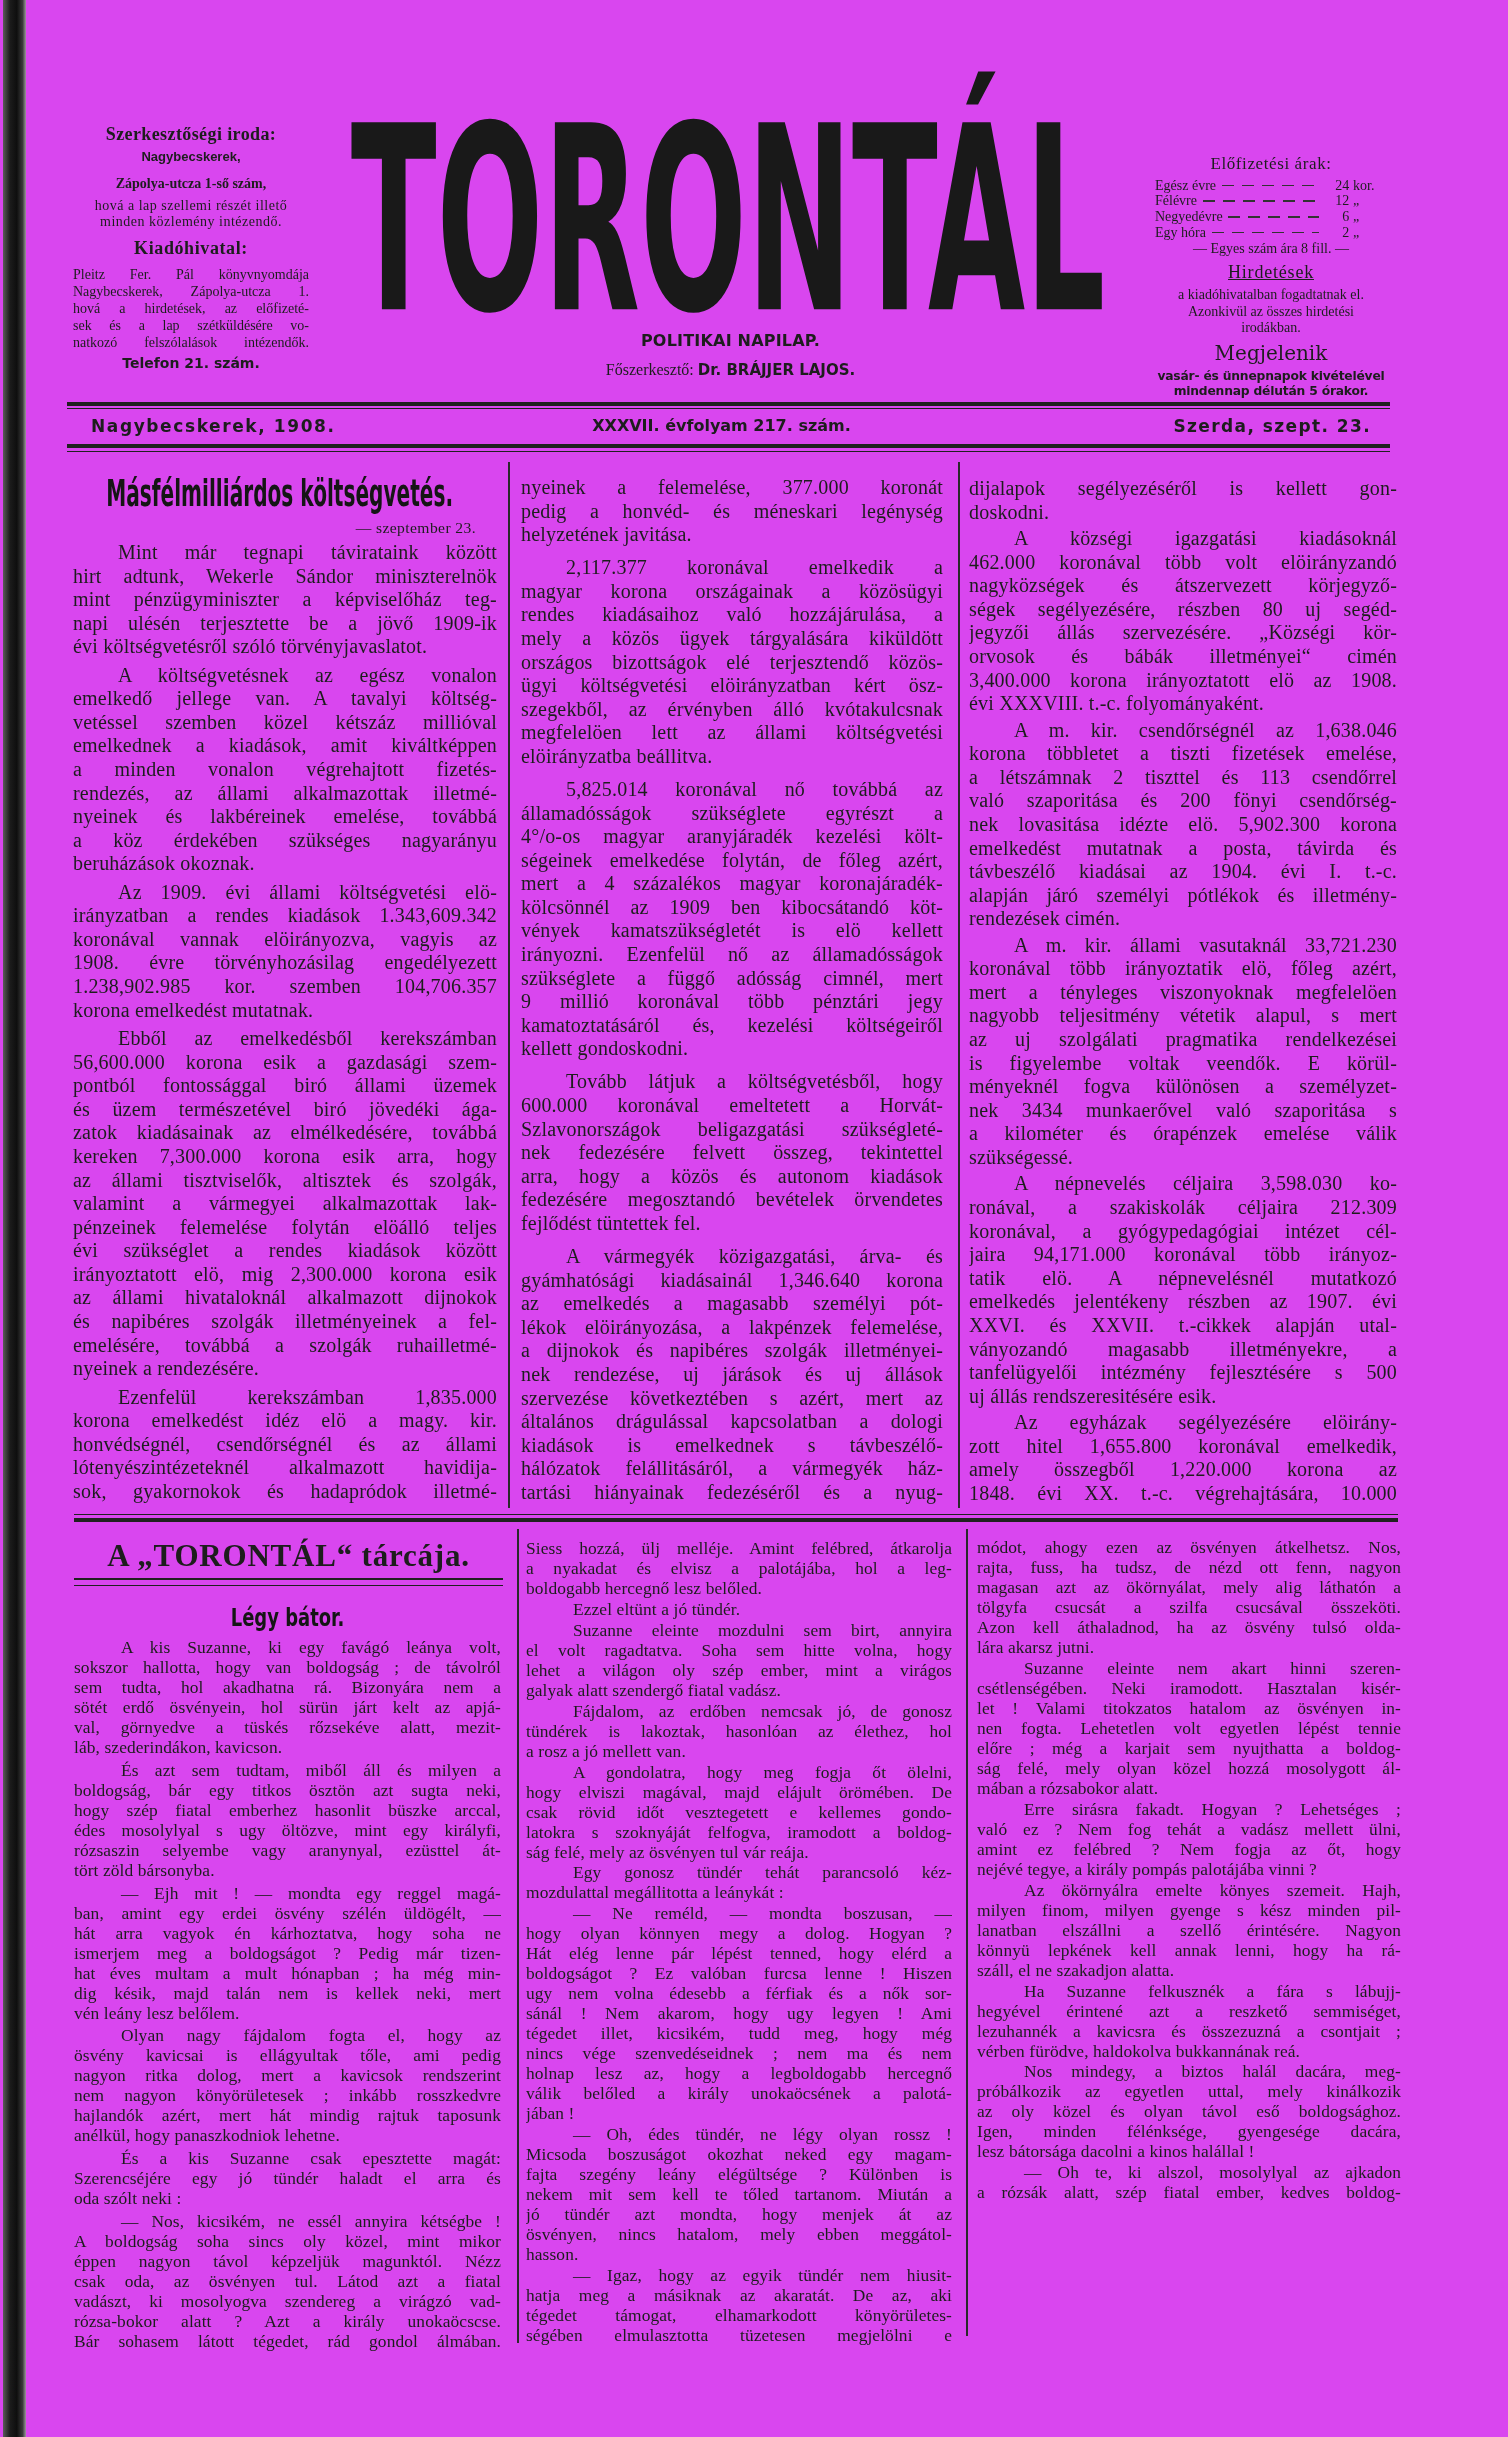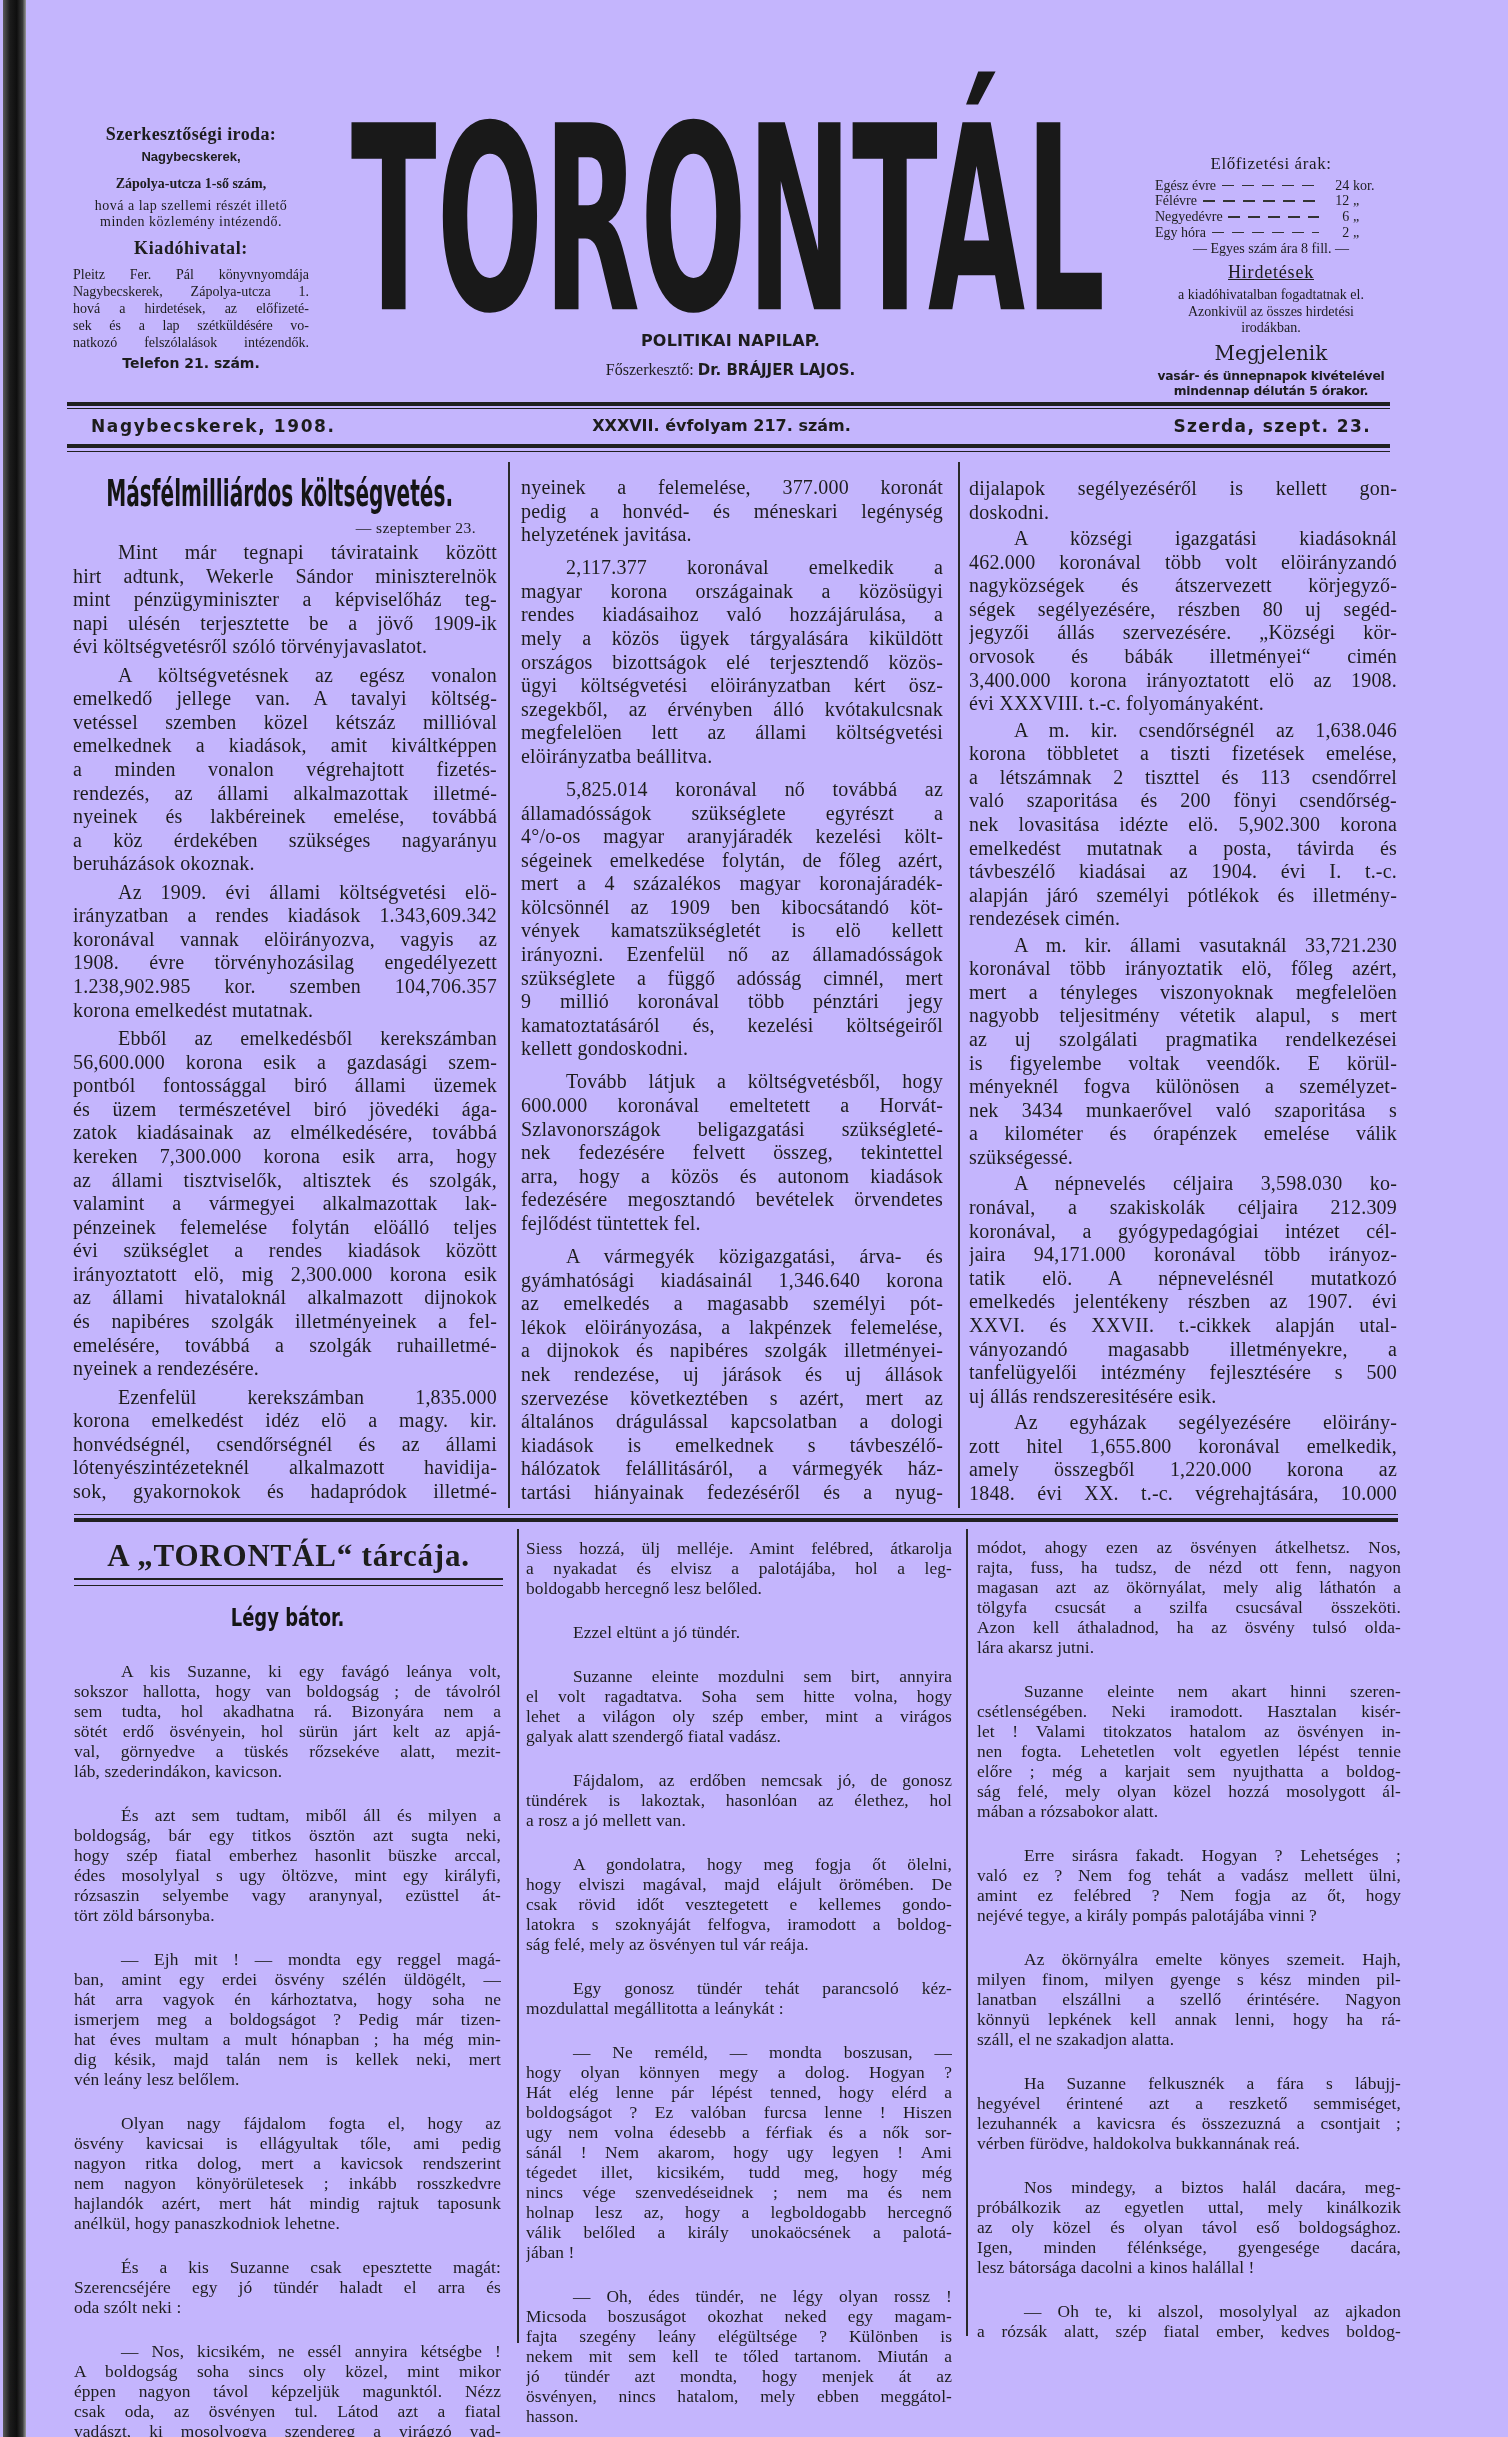--- a/index.html
+++ b/index.html
@@ -1,18 +1,18 @@
 <!DOCTYPE html>
 <html style="font-size:15px"><head>
 <meta charset="utf-8">
 <style>
   html, body { margin: 0; padding: 0; background: #e9e9e7; }
   #page {
     position: relative; width: 1508px; height: 2438px; overflow: hidden;
-    background: #c4b5fd; color: #1d1d1d;
+    background: #d946ef; color: #1d1d1d;
     font-family: "Liberation Serif", serif;
   }
   .abs { position: absolute; }
   #scan-edge {
     left: 2.8px; top: 0; width: 23.6px; height: 2438px;
     background: linear-gradient(to right, #5a5a5a 0%, #1c1c1c 30%, #0e0e0e 60%, #3a3a3a 85%, #9a9a9a 100%);
   }
 
   
   #left-box { left: 73px; top: 124px; width: 236px; text-align: center; }
@@ -62,21 +62,21 @@
   #article-date { left: 283px; top: 517px; width: 193px; text-align: right; font: 15.6px/22.6px "Liberation Serif", serif; letter-spacing: 0.4px; }
 
   .col .ln {
     height: var(--lh); line-height: var(--lh); overflow: hidden;
     text-align: justify; text-align-last: justify; white-space: normal;
   }
   .col .ln.last { text-align-last: left; }
   .main-col { --lh: 23.6px; font-size: 20px; letter-spacing: 0.2px; }
   .main-col .ln.first { text-indent: 45px; }
   .tarca-col { --lh: 20px; font-size: 17.4px; letter-spacing: 0.1px; }
-  .tarca-col .ln.first { text-indent: 47px; margin-top: 24px; }
+  .tarca-col .ln.first { text-indent: 47px; }
 
   #main-col-1 { left: 73px; top: 541px; width: 424px; }
   #main-col-2 { left: 521px; top: 476px; width: 422px; }
   #main-col-3 { left: 969px; top: 477px; width: 428px; }
   #main-col-1 .para + .para { margin-top: 4.7px; }
   #main-col-2 .para + .para { margin-top: 9.4px; }
   #main-col-3 .para + .para { margin-top: 2.8px; }
 
   
   #tarca-title { left: 74px; top: 1535px; width: 429px; text-align: center;

